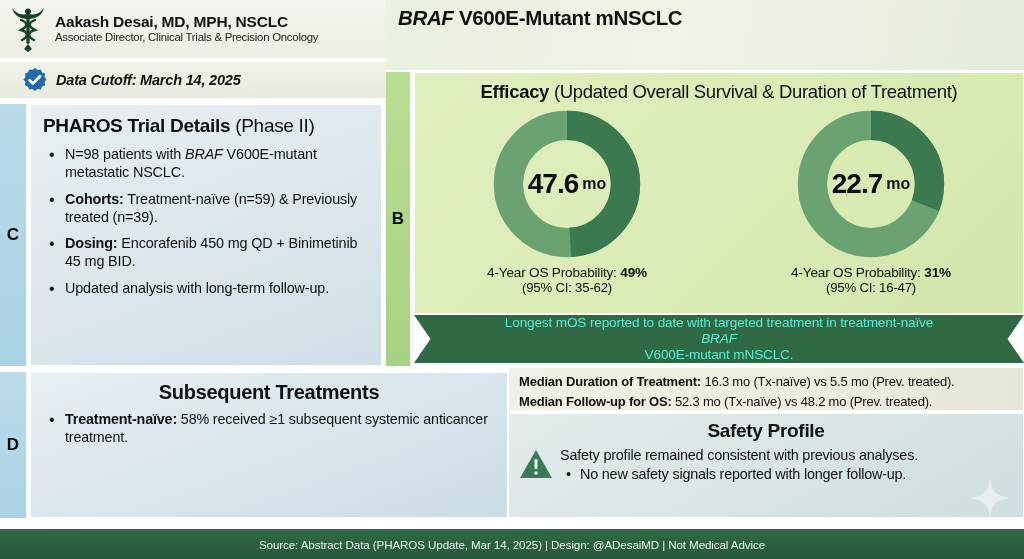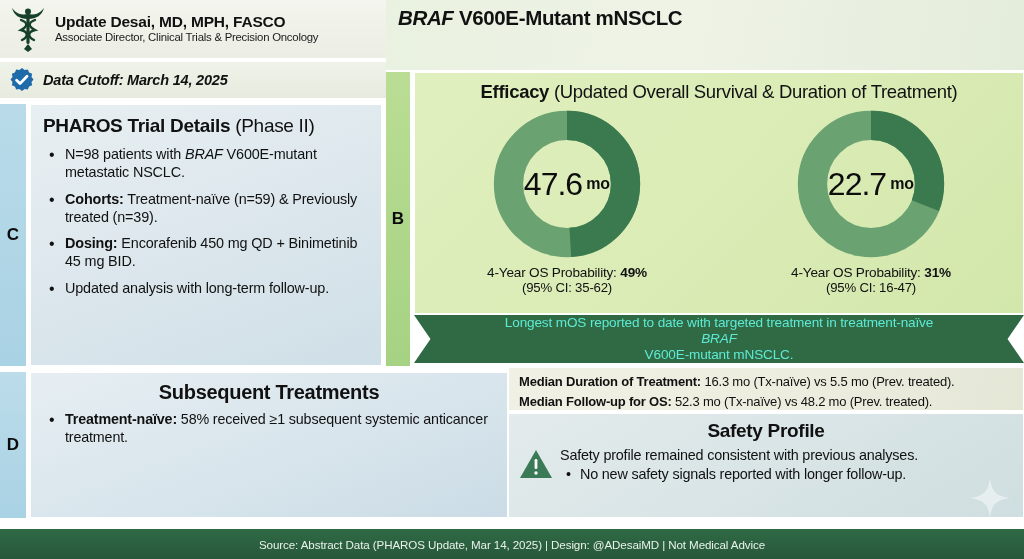--- a/index.html
+++ b/index.html
@@ -20,21 +20,21 @@
   }
   .caduceus{ width:40px; height:46px; flex:0 0 40px; }
   .author-txt{ line-height:1.08; }
   .author-name{ font-size:15.5px; font-weight:bold; color:#111; letter-spacing:-.2px;}
   .author-role{ font-size:11.4px; color:#1a1a1a; letter-spacing:-.25px; }
 
   
   .cutoff-row{
     position:absolute; left:0; top:62px; width:386px; height:36px;
     background:linear-gradient(180deg,#eff2e8 0%,#e7ebdf 100%);
-    display:flex; align-items:center; gap:8px; padding-left:9px;
+    display:flex; align-items:center; gap:8px; padding-left:22px;
   }
   .badge-check{ width:26px; height:26px; flex:0 0 26px; }
   .cutoff-text{ font-size:14.5px; font-style:italic; font-weight:bold; color:#111; letter-spacing:-.2px;}
 
   
   .strip{
     position:absolute; display:flex; align-items:center; justify-content:center;
     font-weight:bold; font-size:17px; color:#0b0b0b;
   }
   .strip-c{ left:0; top:104px; width:26px; height:262px; background:linear-gradient(180deg,#b9dbe9 0%,#a9d2e4 100%); }
@@ -90,21 +90,21 @@
     padding-top:8px; letter-spacing:-.3px;
   }
   .eff-title .reg{ font-weight:normal; }
   .donuts{ display:flex; justify-content:space-around; align-items:flex-start; margin-top:4px; }
   .donut-col{ width:260px; text-align:center; }
   .donut-wrap{ position:relative; width:154px; height:154px; margin:0 auto; }
   .donut-center{
     position:absolute; inset:0; display:flex; align-items:center; justify-content:center;
     gap:4px;
   }
-  .donut-val{ font-size:32px; font-weight:normal; color:#0d0d0d; letter-spacing:-1px;}
+  .donut-val{ font-size:28px; font-weight:bold; color:#0d0d0d; letter-spacing:-1px;}
   .donut-unit{ font-size:16px; font-weight:bold; color:#0d0d0d; }
   .os-line{ font-size:13.6px; color:#111; margin-top:4px; letter-spacing:-.2px;}
   .os-ci{ font-size:13.2px; color:#111; letter-spacing:-.2px;}
 
   
   .ribbon{
     position:absolute; left:414px; top:315px; width:610px; height:48px;
     background:#2f6a45; color:#5eead4; display:flex; align-items:center; justify-content:center;
     text-align:center; line-height:1.18;
     clip-path:polygon(0 0, 2.7% 50%, 0 100%, 100% 100%, 97.3% 50%, 100% 0);
@@ -154,21 +154,21 @@
         <rect x="18.4" y="8" width="3.2" height="30" rx="1.4"></rect>
         <circle cx="20" cy="5.4" r="3"></circle>
         <path d="M20 8 C9 10 6 4 4 2 C6 9 11 13 20 13 Z"></path>
         <path d="M20 8 C31 10 34 4 36 2 C34 9 29 13 20 13 Z"></path>
         <path d="M13 14 C21 17 19 21 13 24 C21 26 20 31 14 34" stroke="#17402a" stroke-width="2.4" fill="none" stroke-linecap="round"></path>
         <path d="M27 14 C19 17 21 21 27 24 C19 26 20 31 26 34" stroke="#17402a" stroke-width="2.4" fill="none" stroke-linecap="round"></path>
         <path d="M20 38 l4 5 -4 3 -4 -3 z"></path>
       </g>
     </svg>
     <div class="author-txt">
-      <div class="author-name">Update Desai, MD, MPH, FASCO</div>
+      <div class="author-name">Aakash Desai, MD, MPH, NSCLC</div>
       <div class="author-role">Associate Director, Clinical Trials &amp; Precision Oncology</div>
     </div>
   </div>
 
   <div class="cutoff-row">
     <svg class="badge-check" viewBox="0 0 26 26">
       <path d="M13 1 l2.6 2 3.2-.6 1.3 3 3 1.3 -.6 3.2 2 2.6 -2 2.6 .6 3.2 -3 1.3 -1.3 3 -3.2-.6 -2.6 2 -2.6-2 -3.2 .6 -1.3-3 -3-1.3 .6-3.2 -2-2.6 2-2.6 -.6-3.2 3-1.3 1.3-3 3.2 .6 z" fill="#1f6aa8"></path>
       <path d="M7.6 13.2 l3.4 3.4 7-7.3" stroke="#ffffff" stroke-width="2.8" fill="none" stroke-linecap="round" stroke-linejoin="round"></path>
     </svg>
     <div class="cutoff-text">Data Cutoff: March 14, 2025</div>

